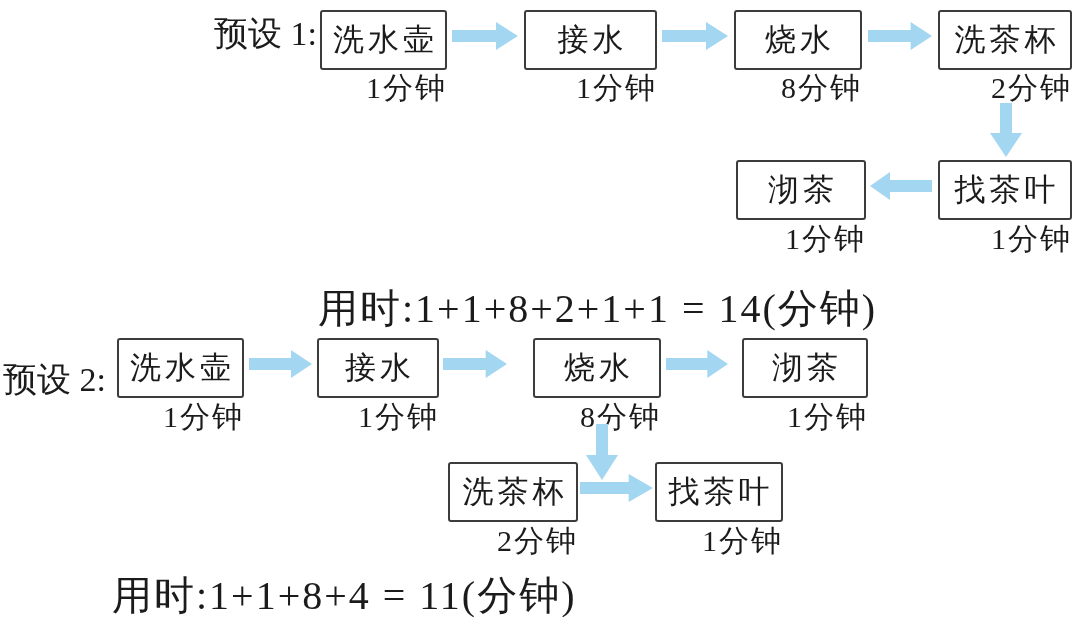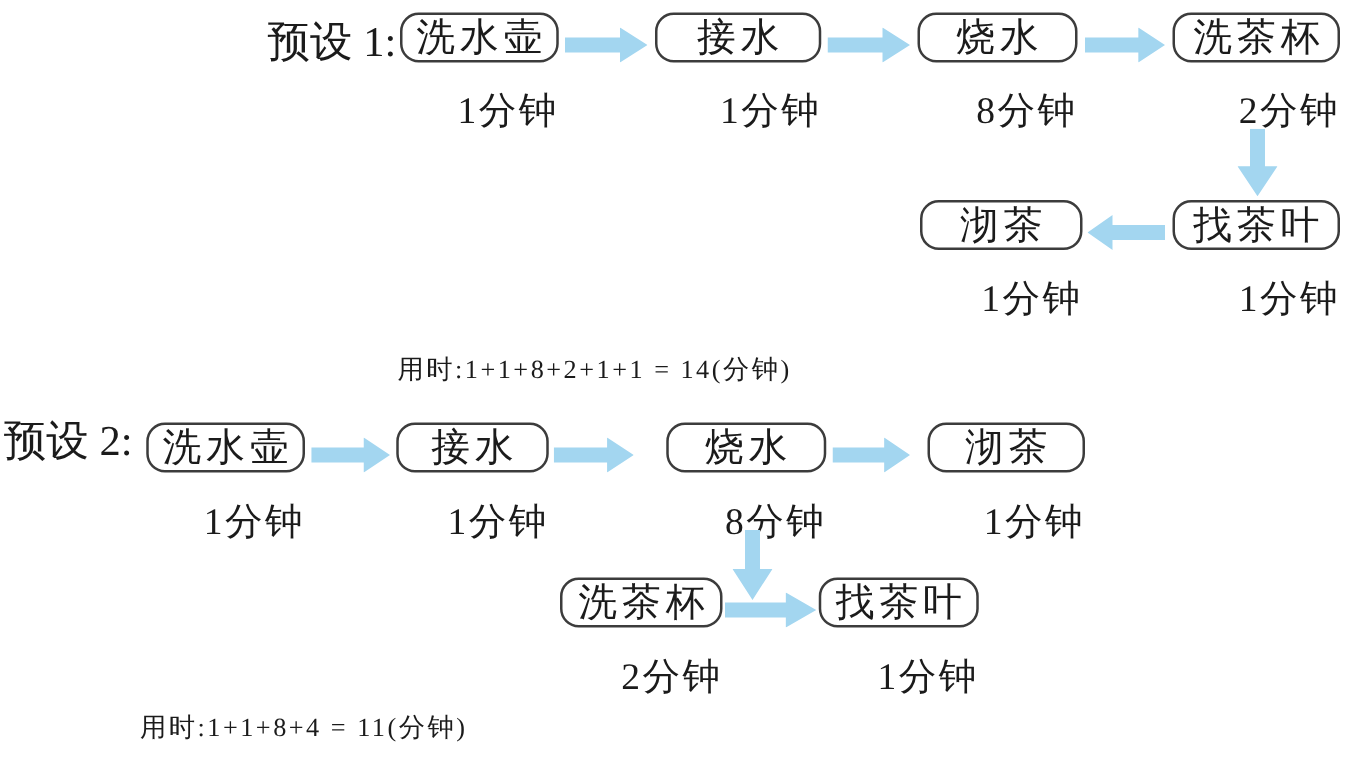--- a/index.html
+++ b/index.html
@@ -17,41 +17,41 @@
     color:var(--text);
     overflow:hidden;
   }
   .plan-label{
     position:absolute;
     font-size:34px;
     white-space:nowrap;
   }
   .node{
     position:absolute;
-    height:40px;
+    height:60px;
     box-sizing:border-box;
     border:2px solid var(--box_border);
-    border-radius:15px;
+    border-radius:3px;
     background:#fff;
     display:flex;align-items:center;justify-content:center;
     font-size:31px;
     letter-spacing:4px;
     white-space:nowrap;
     padding-left:4px; 
   }
   .time{
     position:absolute;
     font-size:30px;
     text-align:right;
     letter-spacing:2px;
     white-space:nowrap;
   }
   .total{
     position:absolute;
-    font-size:21px;
+    font-size:40px;
     letter-spacing:2px;
     white-space:nowrap;
   }
   .arr{
     position:absolute;
     fill:var(--arrow);
     display:block;
   }
 </style>
 </head>
@@ -93,21 +93,21 @@
         <polygon points="62,8 20,8 20,0 0,14 20,28 20,20 62,20"></polygon>
       </svg>
 
     <div class="time" style="left:736px;top:219px;width:130px;">1分钟</div>
     <div class="time" style="left:938px;top:219px;width:134px;">1分钟</div>
 
     <div class="total" style="left:318px;top:281px;">用时:1+1+8+2+1+1 = 14(分钟)</div>
   </div>
 
   <div>
-    <div class="plan-label" style="left:3px;top:330px;text-align:center;">预设 2:</div>
+    <div class="plan-label" style="left:3px;top:357px;text-align:center;">预设 2:</div>
 
     <div class="node" style="left:117px;top:338px;width:127px;">洗水壶</div>
     <div class="node" style="left:317px;top:338px;width:122px;">接水</div>
     <div class="node" style="left:533px;top:338px;width:128px;">烧水</div>
     <div class="node" style="left:742px;top:338px;width:126px;">沏茶</div>
 
     <svg class="arr" style="left:249px;top:350px;" width="63" height="28" viewBox="0 0 66 28" preserveAspectRatio="none">
         <polygon points="0,8 44,8 44,0 66,14 44,28 44,20 0,20"></polygon>
       </svg>
     <svg class="arr" style="left:443px;top:350px;" width="64" height="28" viewBox="0 0 66 28" preserveAspectRatio="none">

